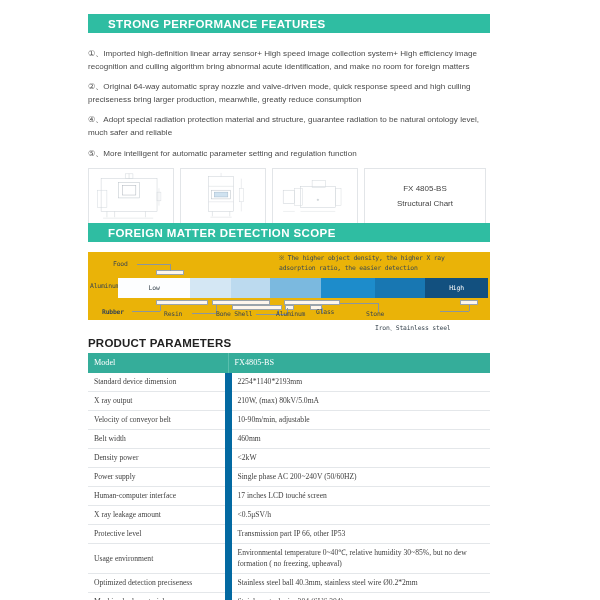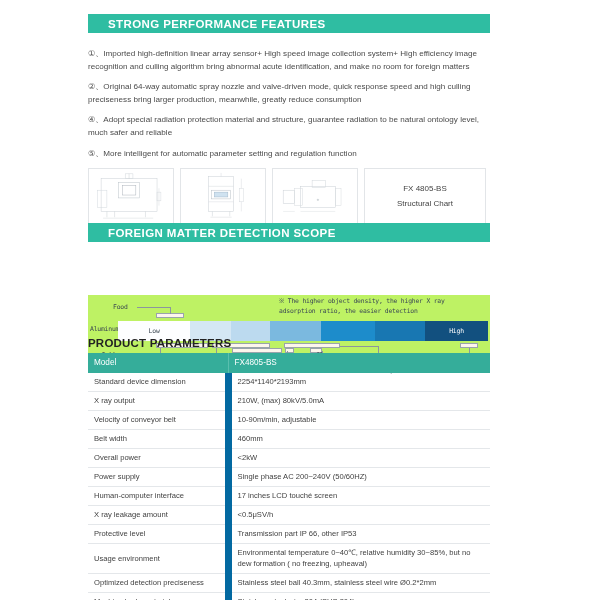--- a/index.html
+++ b/index.html
@@ -81,22 +81,21 @@
     line-height: 1.9;
   }
 
   
   .scope-panel {
     position: absolute;
     left: 88px;
     top: 252px;
     width: 402px;
     height: 68px;
-    background: #bef264;
-    margin-top: 43px;
+    background: #eab308;
   }
   .scope-note {
     position: absolute;
     right: 6px;
     top: 2px;
     width: 205px;
     font-size: 6.4px;
     color: #3c4a55;
     line-height: 1.5;
     font-family: "DejaVu Sans Mono", monospace;
@@ -158,20 +157,21 @@
     width: 402px;
     border-collapse: collapse;
     font-size: 7.6px;
     color: #3f3f3f;
   }
   table.params tr { border-bottom: 1px solid #e4e7ea; }
   table.params td {
     padding: 3.5px 6px;
     vertical-align: middle;
     line-height: 1.45;
+    font-family: Liberation Serif, serif;
   }
   table.params td.k {
     width: 140px;
     border-right: 7px solid #0369a1;
   }
   table.params tr.head {
     background: #35ad9a;
     color: #ffffff;
     border-bottom: none;
   }
@@ -337,21 +337,21 @@
       </tr>
       <tr>
         <td class="k">Velocity of conveyor belt</td>
         <td class="v">10-90m/min, adjustable</td>
       </tr>
       <tr>
         <td class="k">Belt width</td>
         <td class="v">460mm</td>
       </tr>
       <tr>
-        <td class="k">Overall power</td>
+        <td class="k">Density power</td>
         <td class="v">&lt;2kW</td>
       </tr>
       <tr>
         <td class="k">Power supply</td>
         <td class="v">Single phase AC 200~240V (50/60HZ)</td>
       </tr>
       <tr>
         <td class="k">Human-computer interface</td>
         <td class="v">17 inches LCD touché screen</td>
       </tr>

